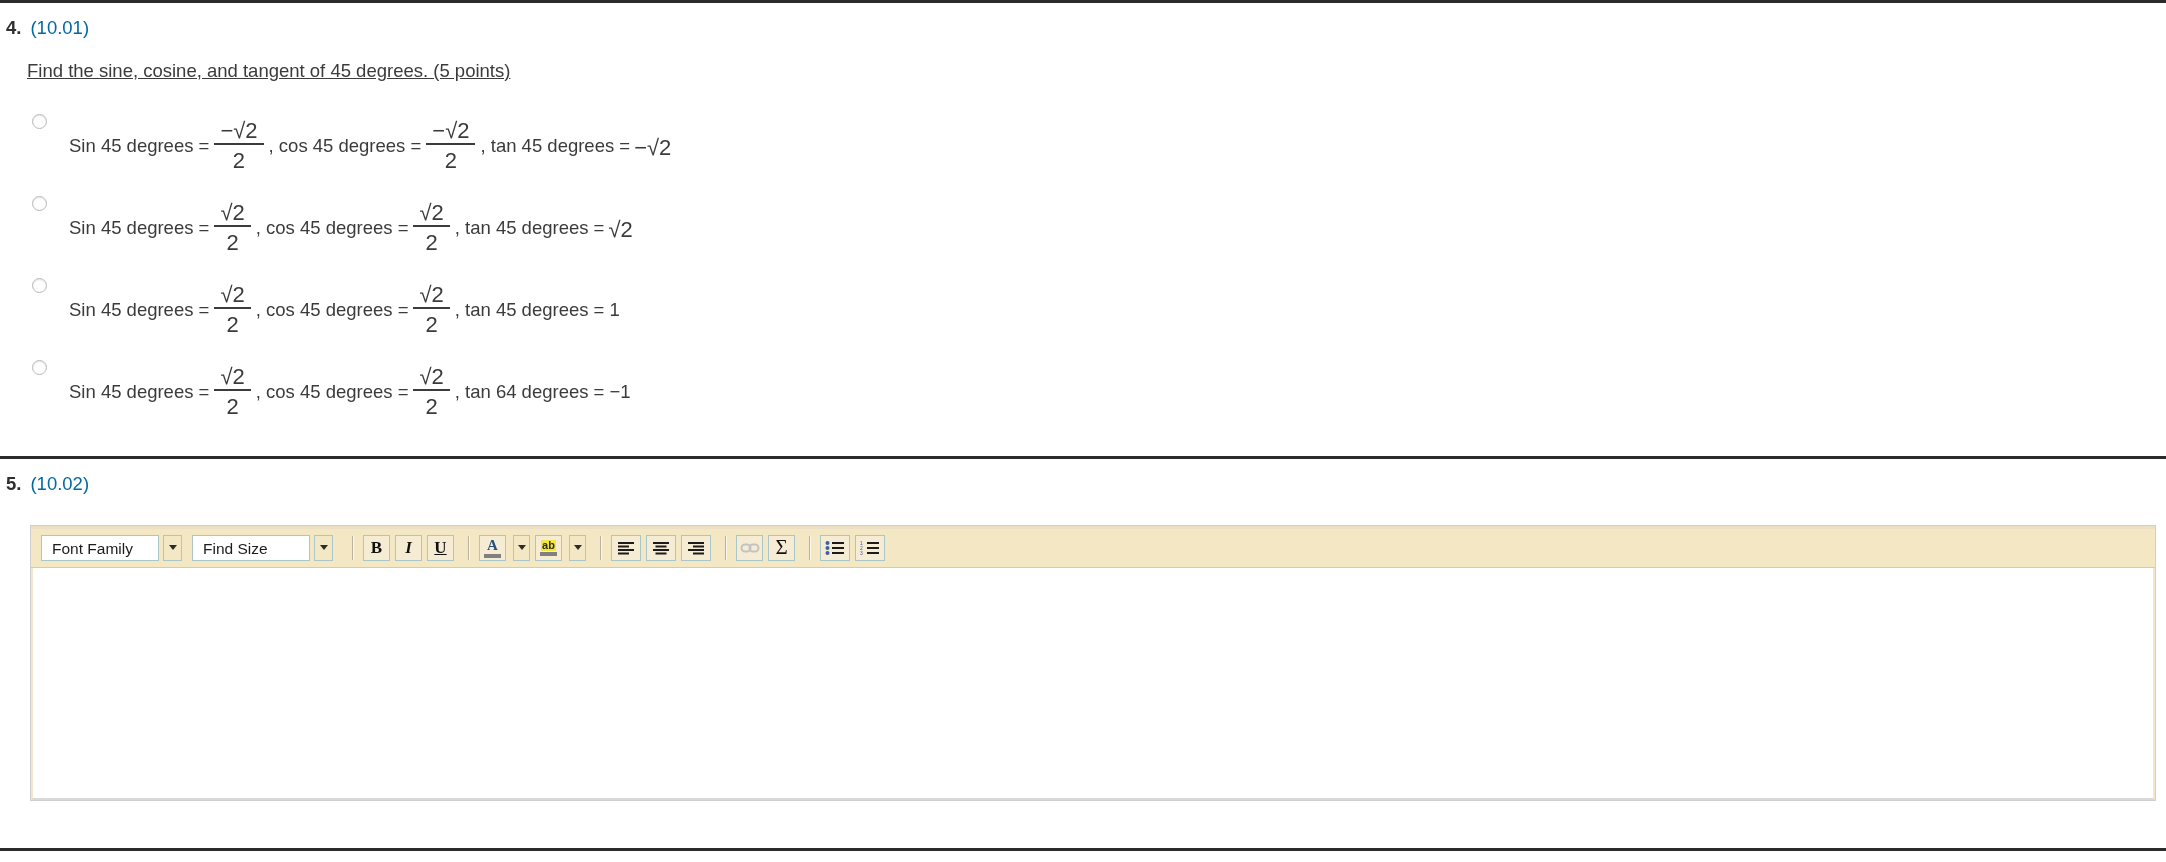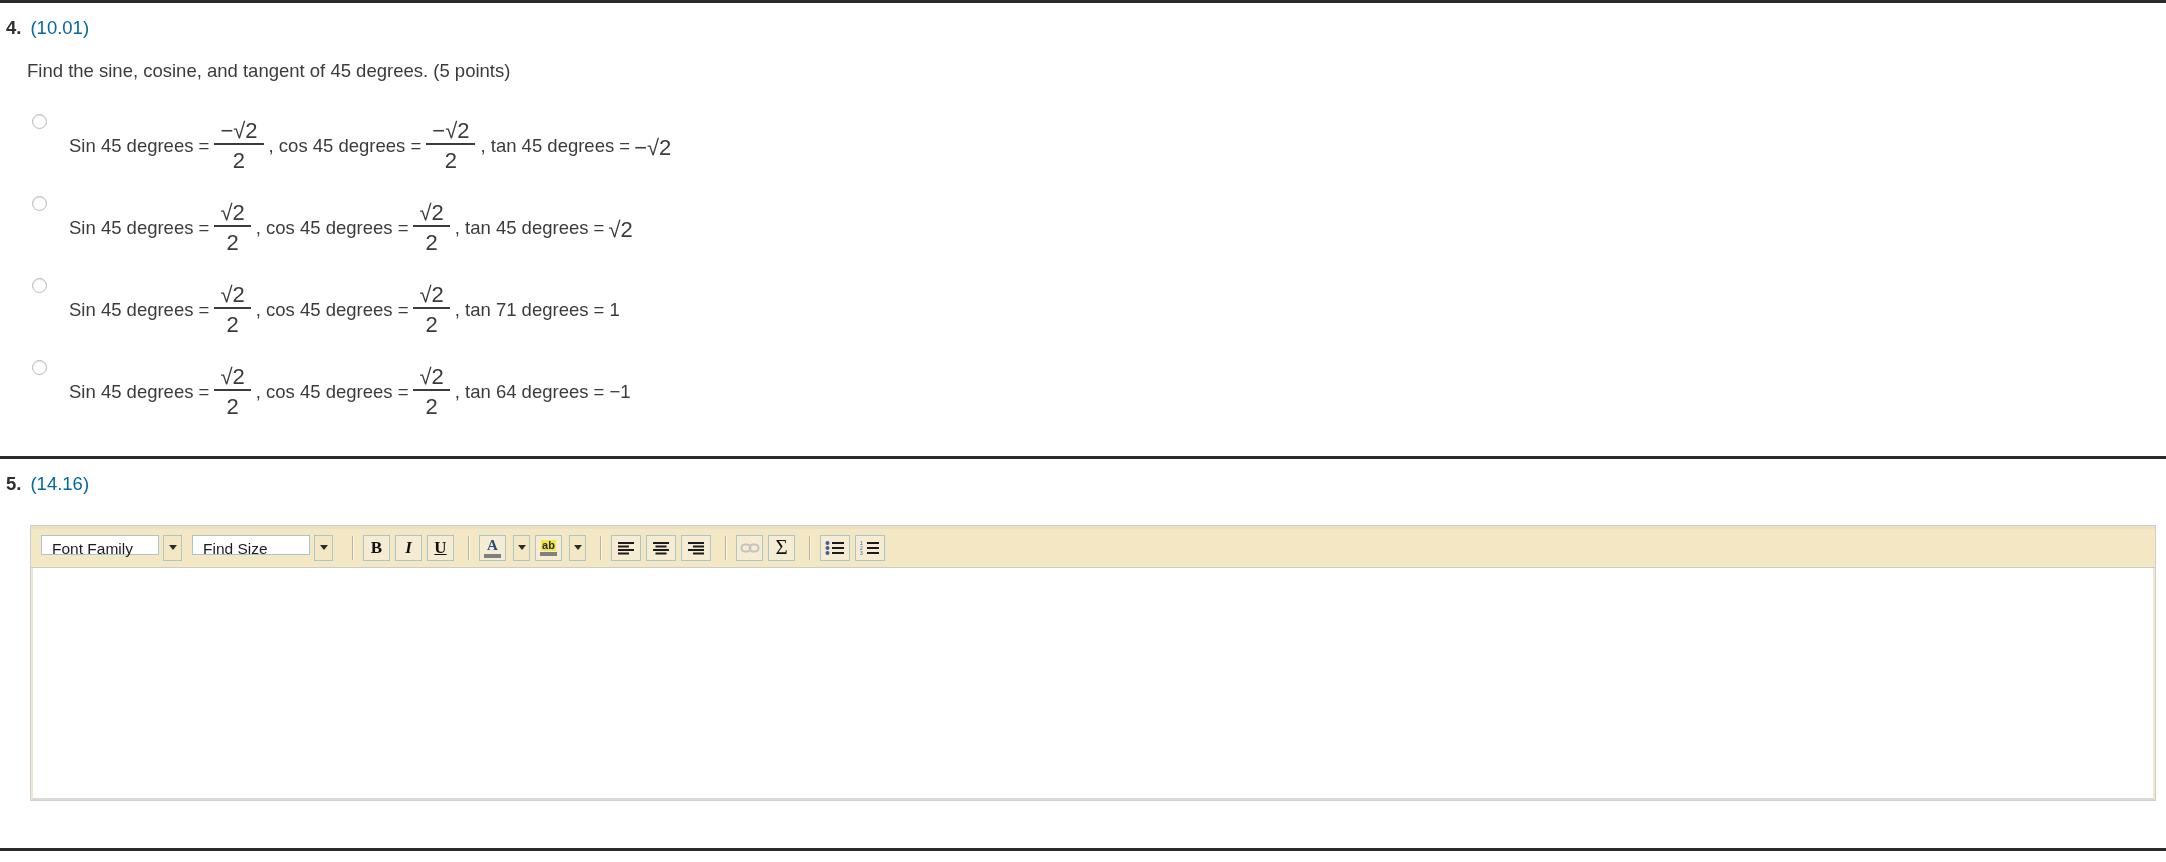--- a/index.html
+++ b/index.html
@@ -57,20 +57,21 @@
     margin-right: 9px;
   }
   .q-code {
     color: #0369a1;
   }
   .q-prompt {
     padding: 20px 0 0 27px;
     font-size: 18.5px;
     color: #3b3b3b;
     line-height: 1.35;
+    text-decoration: underline;
   }
 
   
   .options {
     padding: 26px 0 0 0;
   }
   .option {
     display: flex;
     align-items: flex-start;
     padding: 0 0 12px 0;
@@ -150,21 +151,21 @@
     height: 42px;
   }
   .tb-select {
     display: flex;
     align-items: stretch;
     margin-right: 10px;
   }
   .tb-select .field {
     background: #ffffff;
     border: 1px solid #a9c6c8;
-    height: 20px;
+    height: 26px;
     line-height: 26px;
     padding: 0 10px;
     font-size: 15.5px;
     color: #1c1c1c;
     box-sizing: border-box;
     min-width: 118px;
     cursor: pointer;
   }
   .tb-select .arrow {
     width: 19px;
@@ -305,21 +306,21 @@
           <span class="txt">Sin 45 degrees  = </span>
           <span class="frac">
             <span class="num">√2</span>
             <span class="den">2</span>
           </span>
           <span class="txt">, cos 45 degrees  = </span>
           <span class="frac">
             <span class="num">√2</span>
             <span class="den">2</span>
           </span>
-          <span class="txt">, tan 71 degrees  = 1</span>
+          <span class="txt">, tan 45 degrees  = 1</span>
         </div>
       </div>
 
       <div class="option">
         <div class="radio"></div>
         <div class="opt-body">
           <span class="txt">Sin 45 degrees  = </span>
           <span class="frac">
             <span class="num">√2</span>
             <span class="den">2</span>
@@ -334,21 +335,21 @@
       </div>
 
     </div>
   </div>
 
   <div class="rule-mid"></div>
 
   <div class="question">
     <div class="q-head">
       <span class="q-num">5.</span>
-      <span class="q-code">(14.16)</span>
+      <span class="q-code">(10.02)</span>
     </div>
 
     <div class="editor-wrap">
 
       <div class="toolbar">
 
         <div class="tb-select">
           <div class="field">Font Family</div>
           <div class="arrow">
               <span class="caret"></span>

